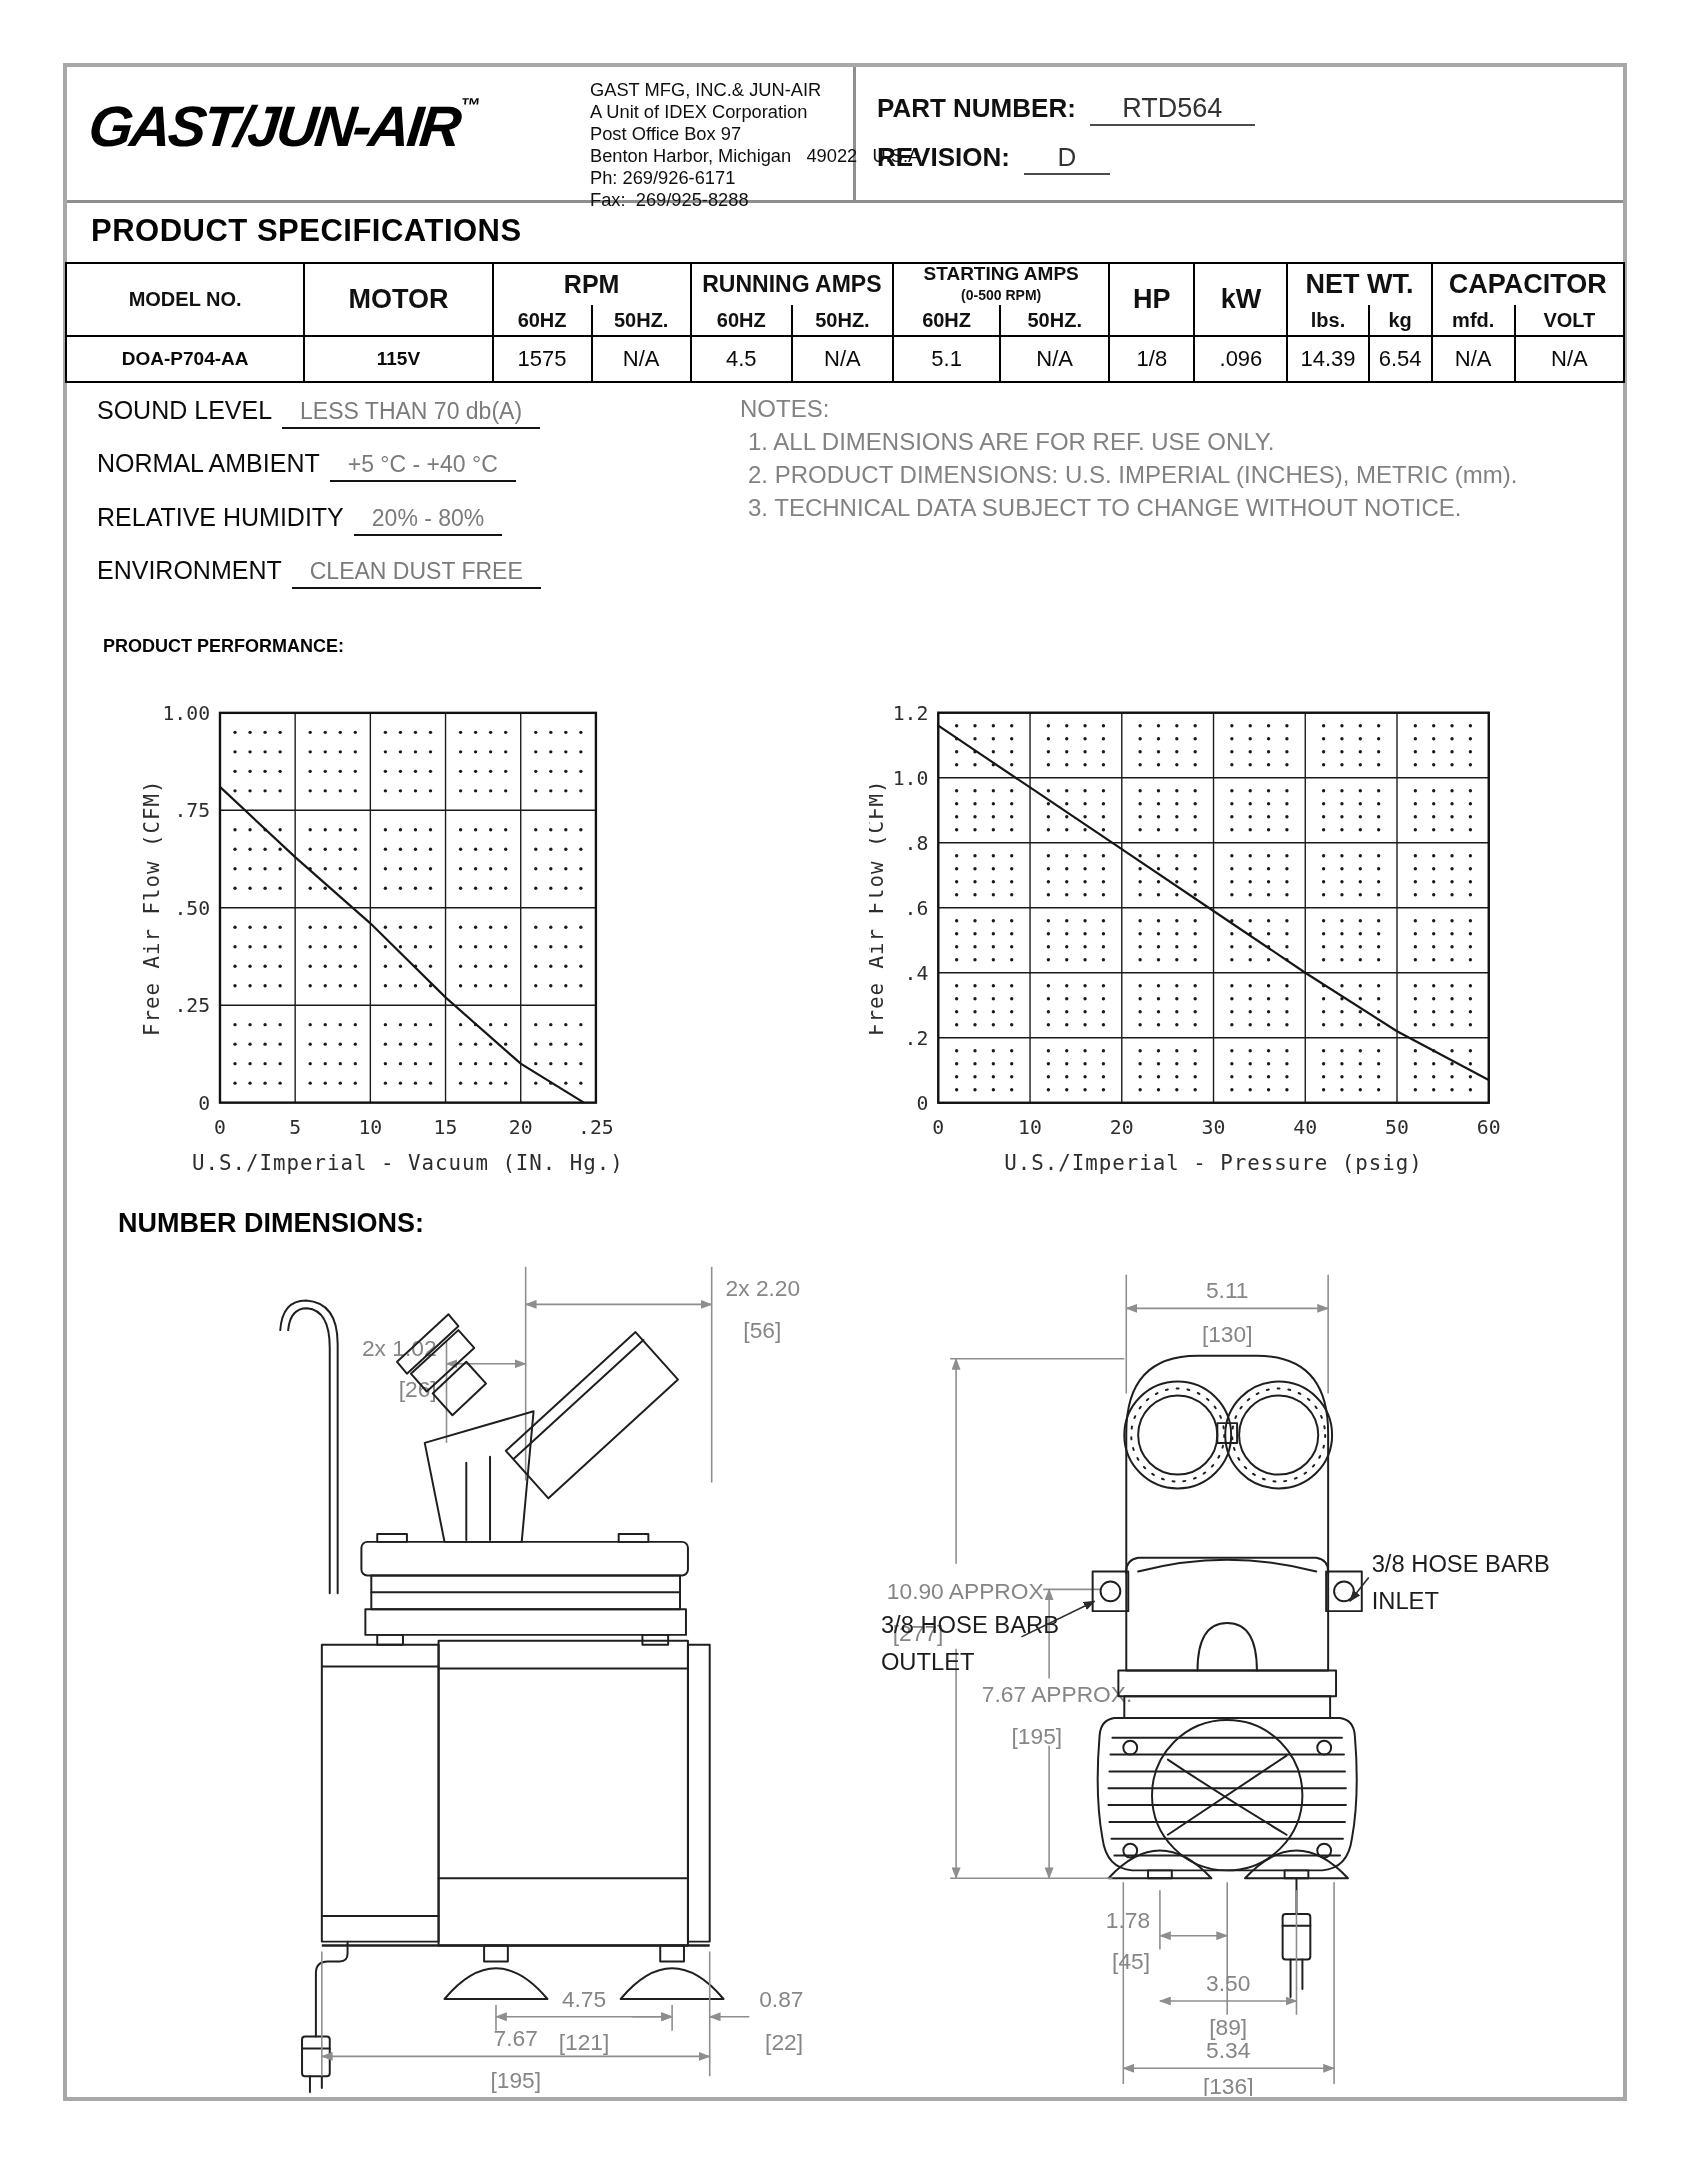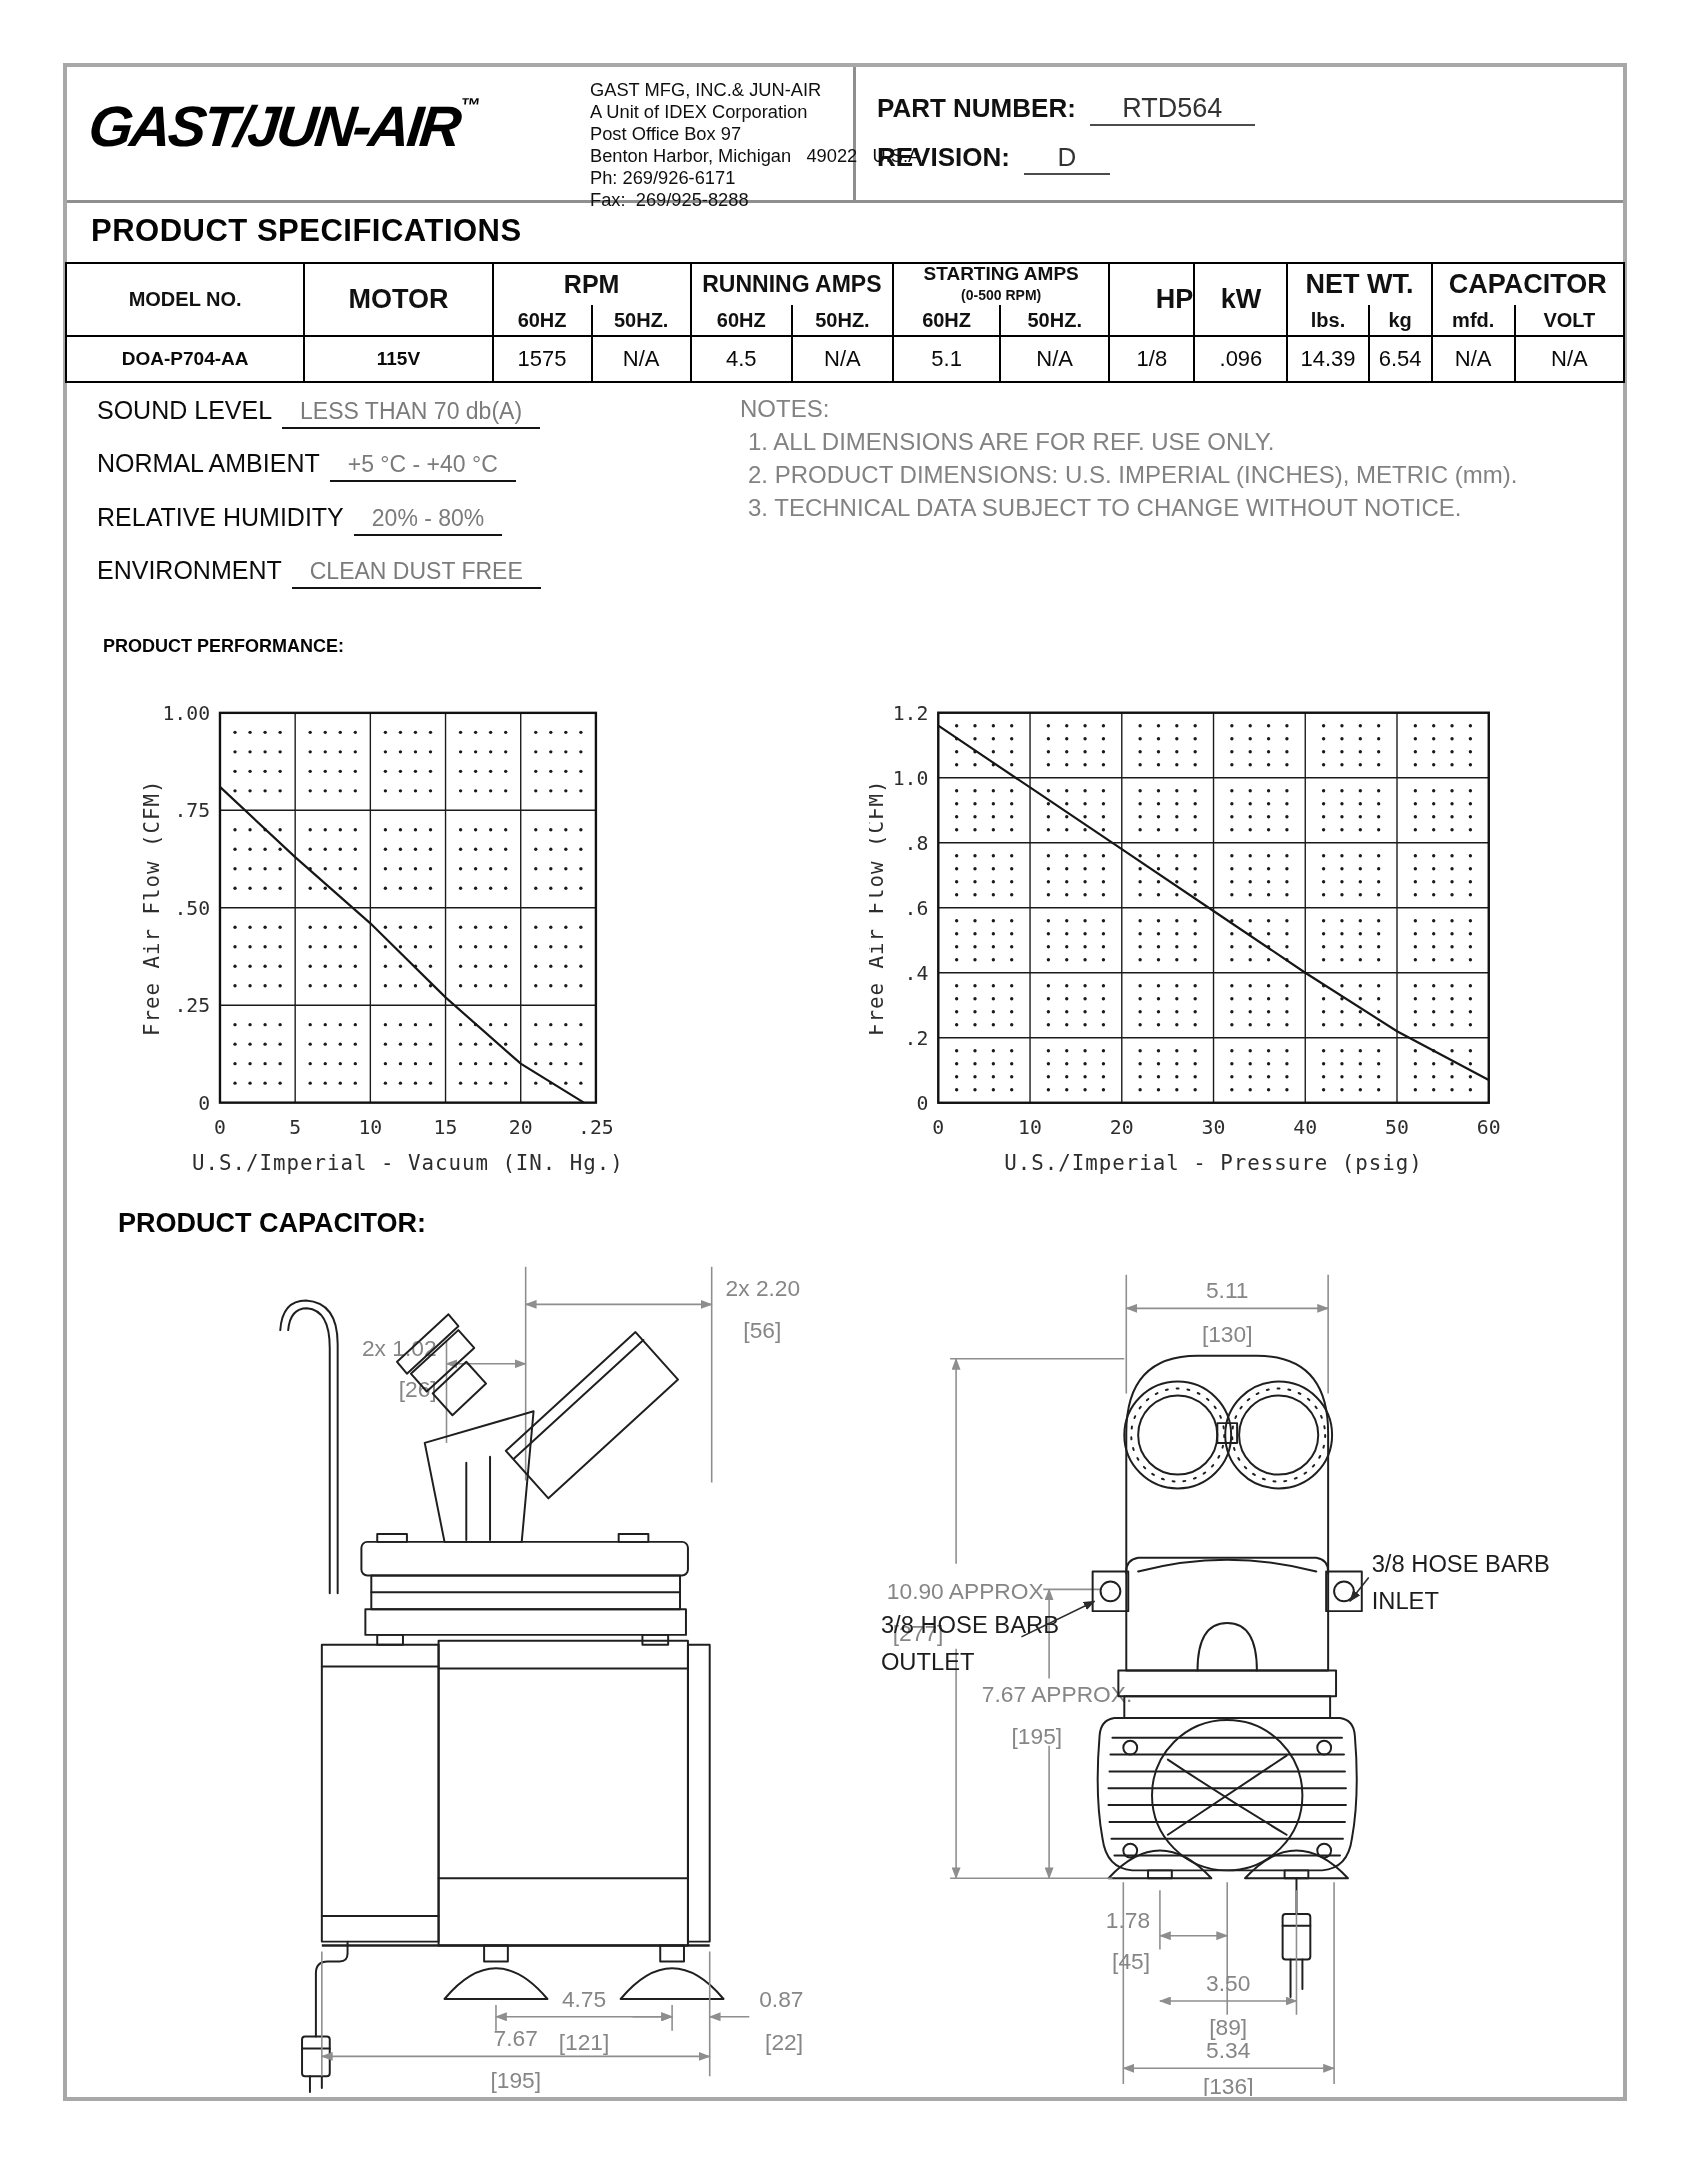--- a/index.html
+++ b/index.html
@@ -83,21 +83,21 @@
       <col style="width:83px">
         <col style="width:109px">
     </colgroup>
     <tbody>
         <tr>
       <th rowspan="2" class="g1" style="border-bottom:2px solid #000 !important;font-size:20px;">MODEL NO.</th>
       <th rowspan="2" class="g1" style="border-bottom:2px solid #000 !important;font-size:27px;">MOTOR</th>
       <th colspan="2" class="g1">RPM</th>
       <th colspan="2" class="g1" style="font-size:23px;">RUNNING AMPS</th>
       <th colspan="2" class="g1 gs"><span>STARTING AMPS</span><br><span class="sub2">(0-500 RPM)</span></th>
-      <th rowspan="2" class="g1" style="border-bottom:2px solid #000 !important;font-size:27px;text-align:right;">HP</th>
+      <th rowspan="2" class="g1" style="border-bottom:2px solid #000 !important;font-size:27px;">HP</th>
       <th rowspan="2" class="g1" style="border-bottom:2px solid #000 !important;font-size:27px;">kW</th>
       <th colspan="2" class="g1" style="font-size:27px;">NET WT.</th>
       <th colspan="2" class="g1" style="font-size:27px;">CAPACITOR</th>
     </tr>
     <tr>
       <th class="g2">60HZ</th>
       <th class="g2">50HZ.</th>
       <th class="g2">60HZ</th>
       <th class="g2">50HZ.</th>
       <th class="g2">60HZ</th>
@@ -1100,21 +1100,21 @@
       <text x="255.33333333333331" y="456" text-anchor="middle" class="ctick">20</text>
       <text x="348" y="456" text-anchor="middle" class="ctick">30</text>
       <text x="440.66666666666663" y="456" text-anchor="middle" class="ctick">40</text>
       <text x="533.3333333333334" y="456" text-anchor="middle" class="ctick">50</text>
       <text x="626" y="456" text-anchor="middle" class="ctick">60</text>
       <text x="348" y="492" text-anchor="middle" class="clab">U.S./Imperial - Pressure (psig)</text>
       <text transform="translate(14,227) rotate(-90)" text-anchor="middle" class="clab">Free Air Flow (CFM)</text>
       <path d="M70,43.133333333333326 L162.66666666666666,105.51666666666665 L255.33333333333331,167.89999999999998 L348,230.28333333333333 L440.66666666666663,292.66666666666663 L533.3333333333334,351.76666666666665 L626,401.01666666666665" fill="none" stroke="#161616" stroke-width="2.2"></path>
     </svg>
 
-  <div class="sect" style="left:51px;top:1141px;font-size:27px;">PRODUCT CAPACITOR:</div>
+  <div class="sect" style="left:51px;top:1141px;font-size:27px;">NUMBER DIMENSIONS:</div>
 
   <svg class="abs" style="left:51px;top:1178px;" width="752" height="851" viewBox="0 0 760 860">
     <defs>
       <marker id="arS" markerWidth="12" markerHeight="9" refX="11" refY="4.5" orient="auto" markerUnits="userSpaceOnUse">
           <path d="M0,0 L12,4.5 L0,9 Z" fill="#8e8e8e"></path>
         </marker>
       <marker id="arSs" markerWidth="12" markerHeight="9" refX="11" refY="4.5" orient="auto-start-reverse" markerUnits="userSpaceOnUse">
           <path d="M0,0 L12,4.5 L0,9 Z" fill="#8e8e8e"></path>
         </marker>
     </defs>

